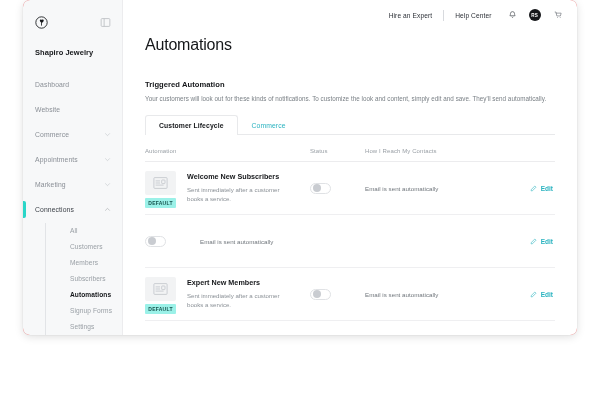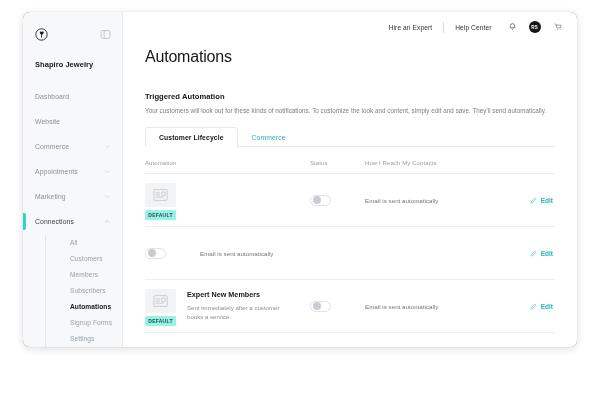--- a/index.html
+++ b/index.html
@@ -6,21 +6,21 @@
   html, body {
     width: 600px; height: 407px;
     background: #ffffff;
     font-family: "Liberation Sans", sans-serif;
     -webkit-font-smoothing: antialiased;
     overflow: hidden;
   }
 
   .app-window {
     position: absolute;
-    left: 23px; top: 12px;
+    left: 23px; top: 0;
     width: 554px; height: 335px;
     background: #ef4444;
     border-radius: 7px;
     box-shadow: 0 2px 9px rgba(0,0,0,0.13), 0 0 0 0.5px rgba(0,0,0,0.05);
     overflow: hidden;
     display: flex;
   }
 
   
   .sidebar {
@@ -314,20 +314,24 @@
           <div class="thumb-wrap">
             <div class="thumb">
               <svg viewBox="0 0 24 20" fill="none">
                 <rect x="1" y="1" width="22" height="18" rx="1.5" stroke="#c3c7cc" stroke-width="1.4"></rect>
                 <rect x="14" y="5" width="5.5" height="6" rx="1" stroke="#c3c7cc" stroke-width="1.4"></rect>
                 <path d="M4.5 6.5h6M4.5 10h6M4.5 13.5h12" stroke="#c3c7cc" stroke-width="1.4" stroke-linecap="round"></path>
               </svg>
             </div>
             <div class="badge">DEFAULT</div>
           </div>
+          <div class="row-txt">
+            <div class="row-title">Welcome New Subscribers</div>
+            <div class="row-sub">Sent immediately after a customer books a service.</div>
+          </div>
         </div>
         <div class="row-status">
           <div class="toggle">
             <span class="knob"></span>
           </div>
         </div>
         <div class="row-reach">Email is sent automatically</div>
         <div class="edit-link">
           <svg class="pencil" viewBox="0 0 24 24" fill="none">
             <path d="M16.5 3.5l4 4L8 20H4v-4L16.5 3.5z" stroke="#2ab3c0" stroke-width="2" stroke-linejoin="round"></path>

